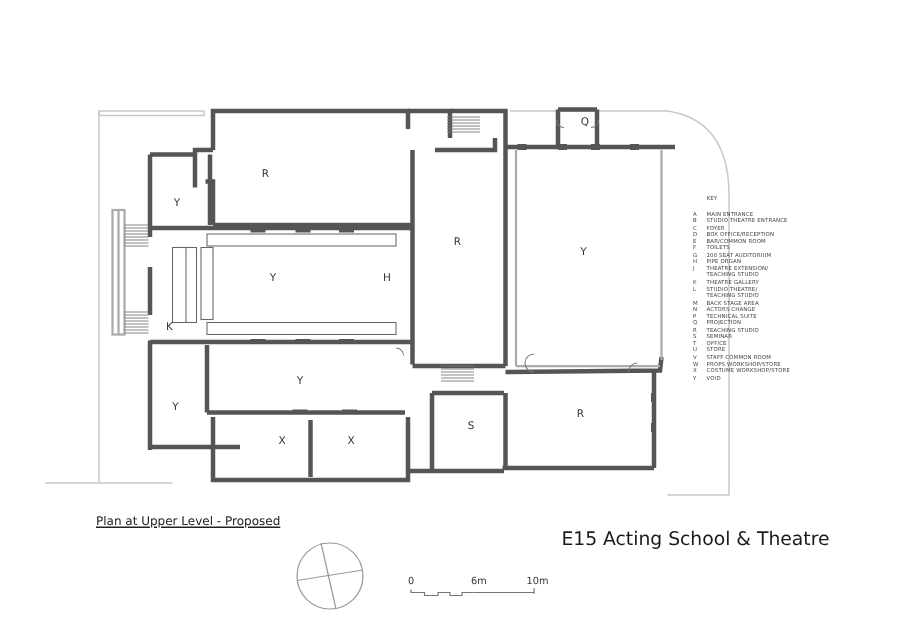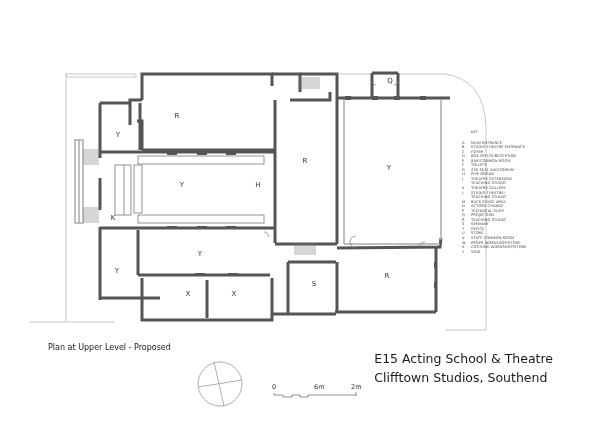--- a/index.html
+++ b/index.html
@@ -3,21 +3,21 @@
 <meta charset="utf-8">
 <style>
   html, body { margin:0; padding:0; background:#ffffff; }
   body { width:600px; height:424px; position:relative; overflow:hidden; font-family:"DejaVu Sans", sans-serif; }
   #plan { position:absolute; left:0; top:0; width:600px; height:424px; }
   .room-label { font-family:"DejaVu Sans", sans-serif; font-size:7px; fill:#333; text-anchor:middle; }
   .key { position:absolute; left:462px; top:130px; width:120px; font-family:"DejaVu Sans", sans-serif; font-size:3.6px; line-height:4.55px; color:#444; letter-spacing:0.1px; }
   .key-title { margin-left:9px; margin-bottom:6px; }
   .key-row { display:flex; }
   .key-letter { width:9px; }
-  .plan-caption { position:absolute; left:48px; top:343px; font-family:"DejaVu Sans", sans-serif; font-size:8px; color:#222; }
+  .plan-caption { position:absolute; left:64px; top:343px; font-family:"DejaVu Sans", sans-serif; font-size:8px; color:#222;text-decoration:underline; }
   .title-block { position:absolute; right:47px; top:349px; font-family:"DejaVu Sans", sans-serif; font-size:12.5px; line-height:19px; color:#1a1a1a; }
   .title-block div { white-space:nowrap; }
   .scale-label { position:absolute; font-family:"DejaVu Sans", sans-serif; font-size:6.5px; color:#333; }
 </style>
 </head>
 <body>
 
 <svg id="plan" viewBox="0 0 600 424" xmlns="http://www.w3.org/2000/svg">
 
   <g fill="none" stroke="#c8c8c8" stroke-width="1">
@@ -174,21 +174,21 @@
 
   <g fill="none" stroke="#777" stroke-width="0.8">
     <polyline points="274,393 274,395 283,395 283,397 292,397 292,395 300,395 300,397 308,397 308,395 315,395"></polyline>
     <line x1="315" y1="395" x2="356" y2="395"></line>
     <line x1="356" y1="392" x2="356" y2="396"></line>
   </g>
 </svg>
 
 <div class="scale-label" style="left:272px;top:383px;">0</div>
 <div class="scale-label" style="left:314px;top:383px;">6m</div>
-<div class="scale-label" style="left:351px;top:383px;">2m</div>
+<div class="scale-label" style="left:351px;top:383px;">10m</div>
 
 <div class="key">
   <div class="key-title">KEY</div>
   <div id="key-rows">
       <div class="key-row">
         <span class="key-letter">A</span>
         <span>MAIN ENTRANCE</span>
       </div>
       <div class="key-row">
         <span class="key-letter">B</span>
@@ -286,14 +286,13 @@
         <span class="key-letter">Y</span>
         <span>VOID</span>
       </div>
     </div>
 </div>
 
 <div class="plan-caption">Plan at Upper Level - Proposed</div>
 
 <div class="title-block">
   <div>E15 Acting School &amp; Theatre</div>
-  <div>Clifftown Studios, Southend</div>
 </div>
 
 </body></html>

